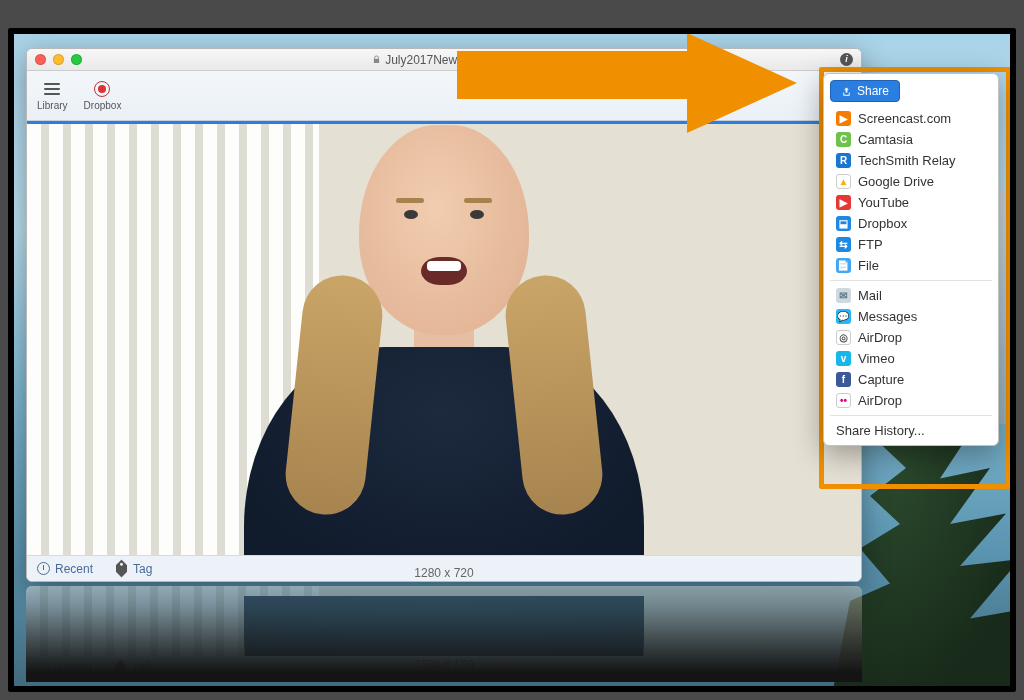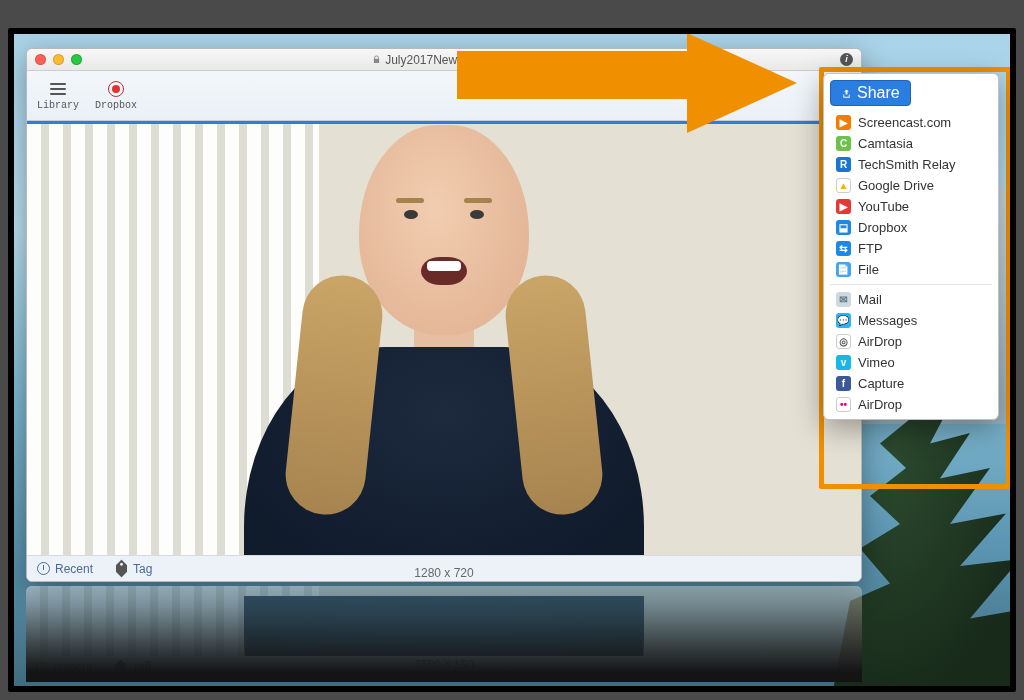--- a/index.html
+++ b/index.html
@@ -94,21 +94,20 @@
     border-bottom: 1px solid #c8cfd6;
     display: flex;
     align-items: center;
     padding: 0 10px;
     gap: 16px;
   }
   .tool-btn {
     display: flex; flex-direction: column; align-items: center;
     font-size: 10px; color: #555; gap: 2px;
     cursor: pointer;
-    font-family: Liberation Mono, monospace;
   }
   .lib-icon, .cap-icon { width: 22px; height: 18px; display: flex; align-items: center; justify-content: center; }
   .hamb { display: flex; flex-direction: column; gap: 3px; }
   .hamb span { width: 16px; height: 2px; background: #555; border-radius: 1px; }
   .rec-outer { width: 16px; height: 16px; border: 1.5px solid #b33; border-radius: 50%; display: flex; align-items: center; justify-content: center; }
   .rec-inner { width: 8px; height: 8px; background: #d33; border-radius: 50%; }
 
   .content-top-border { height: 3px; background: #2a7de1; }
 
   .video-area {
@@ -206,21 +205,21 @@
     font-size: 13px;
     color: #333;
     z-index: 50;
   }
   .share-btn {
     background: #2a7de1;
     color: #fff;
     border-radius: 4px;
     padding: 3px 10px;
     display: inline-flex; align-items: center; gap: 5px;
-    font-size: 16px;
+    font-size: 12px;
     margin-bottom: 6px;
     cursor: pointer;
     border:1px solid #1f63b5;
   }
   .share-up { width:11px; height:11px; }
   .menu-sec { border-top: 1px solid #e2e2e2; margin-top:4px; padding-top:4px; }
   .menu-sec:first-of-type { border-top:none; margin-top:0; padding-top:0; }
   .menu-item {
     display: flex; align-items: center; gap: 7px;
     padding: 3px 6px;
@@ -409,20 +408,25 @@
               </div>
               <div class="menu-item">
                 <div class="mi-icon" style="background: rgb(59, 89, 152); color: rgb(255, 255, 255);">f</div>
                 <span>Capture</span>
               </div>
               <div class="menu-item">
                 <div class="mi-icon" style="background: rgb(255, 255, 255); color: rgb(228, 0, 131); border: 1px solid rgb(204, 204, 204);">••</div>
                 <span>AirDrop</span>
               </div>
             </div>
+            <div class="menu-sec">
+              <div class="menu-item">
+                <span style="padding-left: 0px;">Share History...</span>
+              </div>
+            </div>
           </div>
       </div>
 
       <svg class="big-arrow" viewBox="0 0 340 100">
         <polygon fill="#f09000" points="0,18 230,18 230,0 340,50 230,100 230,66 0,66"></polygon>
       </svg>
 
     </div>
 
     <div class="reflection">

